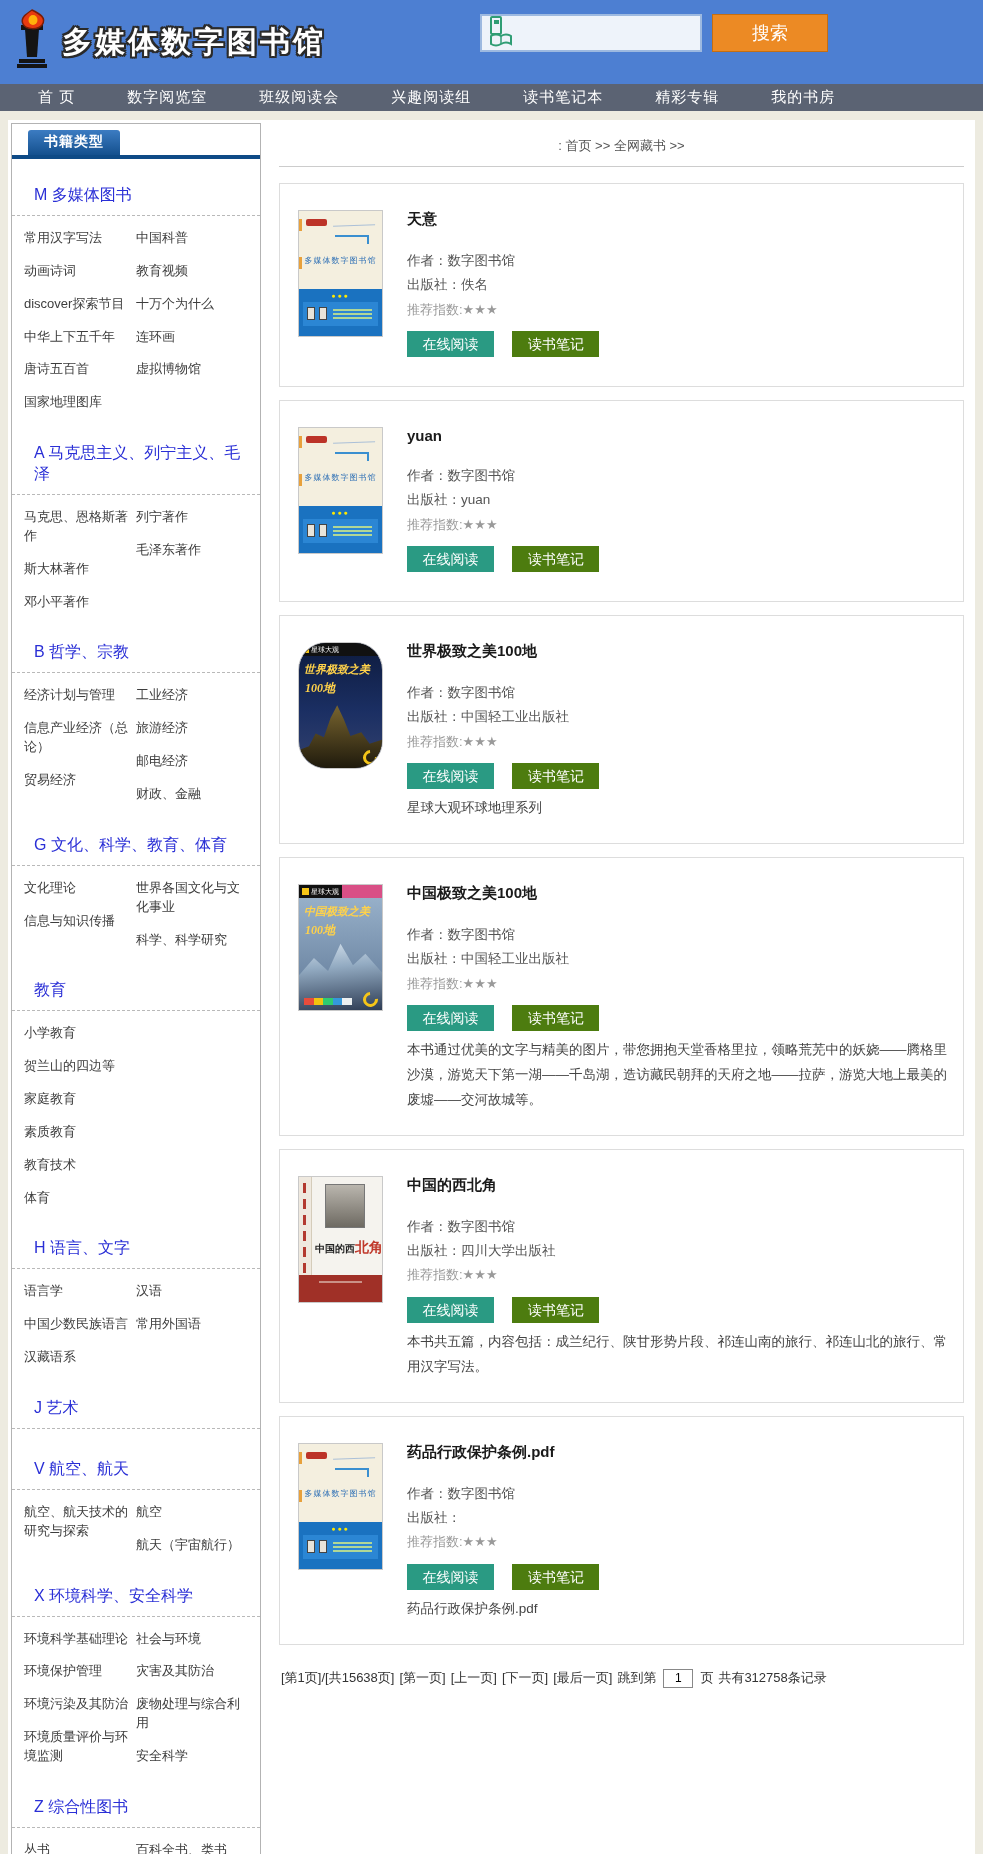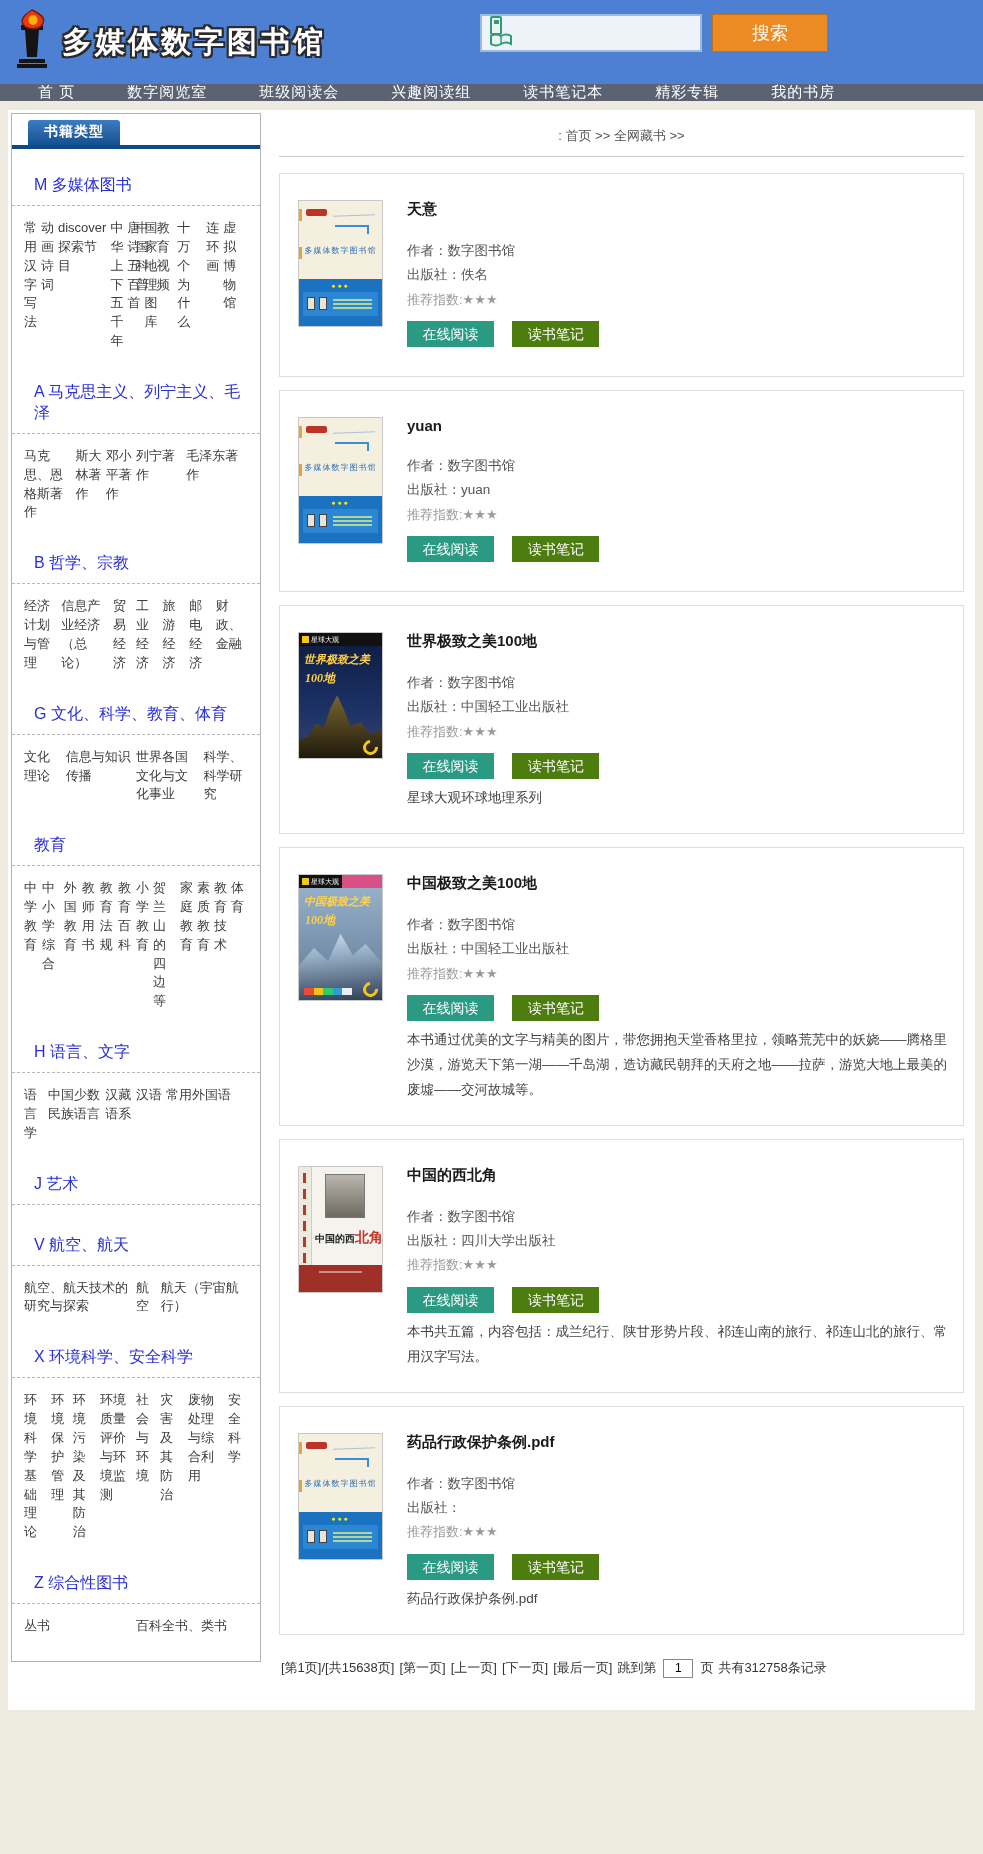--- a/index.html
+++ b/index.html
@@ -10,36 +10,36 @@
   .header { height:84px; background:#4d7fd2; display:flex; align-items:center; position:relative; }
   .logo { display:flex; align-items:center; margin-left:10px; cursor:pointer; }
   .site-title { color:#fff; font-size:30px; font-weight:bold; letter-spacing:3px; margin-left:8px;
     text-shadow:2px 0 0 #2b2b2b,-2px 0 0 #2b2b2b,0 2px 0 #2b2b2b,0 -2px 0 #2b2b2b,2px 2px 0 #2b2b2b,-2px -2px 0 #2b2b2b,2px -2px 0 #2b2b2b,-2px 2px 0 #2b2b2b; }
   .search { position:absolute; right:155px; top:14px; display:flex; }
   .search-box { width:222px; height:38px; background:#eef3fa; border:2px solid #9db9e0; display:flex; align-items:center; padding-left:6px; }
   .search-box input { border:none; background:transparent; outline:none; flex:1; height:30px; font-size:15px; margin-left:4px; }
   .search-btn { width:116px; height:38px; margin-left:10px; background:#ec8a24; border:1px solid #c46e12; color:#fff; font-size:18px; cursor:pointer; font-family:inherit; }
 
   
-  .nav { height:17px; background:#5b6373; }
+  .nav { height:27px; background:#5b6373; }
   .nav ul { list-style:none; display:flex; height:100%; align-items:center; padding-left:38px; }
   .nav-item { color:#fff; font-size:15px; margin-right:52px; cursor:pointer; white-space:nowrap; letter-spacing:1px; }
 
   
   .content { flex:1; padding:9px 8px 30px; }
   .wrapper { background:#fff; display:flex; align-items:flex-start; padding:3px; min-height:1600px; }
 
   
   .sidebar { width:250px; flex-shrink:0; border:1px solid #b3b3b3; background:#fff; margin-right:16px; }
   .sb-head { padding:6px 0 0 16px; border-bottom:4px solid #0e4a86; }
   .sb-tab { display:inline-block; background:linear-gradient(#3c7cc2,#14508e); color:#fff; font-weight:bold; font-size:14px; padding:3px 16px 4px; border-radius:3px 3px 0 0; letter-spacing:1px; }
   .sb-body { padding:2px 12px 18px; }
   .sb-heading { display:block; color:#2a2fd6; font-size:16px; padding:24px 4px 9px; margin:0 -12px; border-bottom:1px dashed #b9b9b9; padding-left:22px; text-decoration:none; cursor:pointer; }
   .sb-cols { display:flex; padding-top:6px; }
-  .sb-col { width:50%; display:flex; flex-direction:row; }
+  .sb-col { width:50%; display:flex; flex-direction:column; }
   .sb-item { color:#3d3d3d; font-size:13px; line-height:1.45; padding:7px 4px 7px 0; text-decoration:none; cursor:pointer; }
 
   
   .main { flex:1; padding:6px 8px 0 2px; min-width:0; }
   .breadcrumb { font-size:13px; color:#555; padding:8px 2px 11px; border-bottom:1px solid #ccc; margin-bottom:16px;text-align:center; }
   .card { border:1px solid #ddd; background:#fff; margin-bottom:13px; padding:26px 16px 22px 18px; display:flex; }
   .cover { width:85px; height:127px; flex-shrink:0; margin-right:24px; position:relative; overflow:hidden; cursor:pointer; border:1px solid #c9c9c9; }
   .info { flex:1; min-width:0; min-height:130px; }
   .b-title { font-weight:bold; font-size:15px; color:#1a1a1a; margin:0 0 20px; cursor:pointer; }
   .b-meta { font-size:13.5px; color:#555; line-height:1.8; }
@@ -69,21 +69,21 @@
   .gc-ph { position:absolute; width:8px; height:13px; background:#e8e4da; border:1px solid #444; top:5px; }
   .gc-ph.p1 { left:4px; } .gc-ph.p2 { left:16px; }
   .gc-lines { position:absolute; left:30px; right:6px; top:7px; height:10px;
     background:repeating-linear-gradient(#bfe08f 0 2px, transparent 2px 4px); opacity:.9; }
 
   .pc-brand { position:absolute; top:0; left:0; right:0; height:13px; background:#111; color:#fff; font-size:7px; line-height:13px; padding-left:3px; z-index:3; white-space:nowrap; }
   .pc-sq { display:inline-block; width:7px; height:7px; background:#f5c518; margin-right:2px; vertical-align:-1px; }
   .cover-china .pc-brand { background:linear-gradient(90deg,#111 0 52%,#d94f86 52% 100%); }
   .pc-title { position:absolute; top:19px; left:5px; right:3px; color:#ffd24a; font-size:11px; font-weight:bold; font-style:italic; font-family:"Liberation Serif",serif; z-index:3; white-space:nowrap; }
   .pc-num { position:absolute; top:37px; left:6px; color:#ffd24a; font-size:12px; font-weight:bold; font-style:italic; font-family:"Liberation Serif",serif; z-index:3; }
-  .cover-world { background:linear-gradient(#0d1b3e 0%,#1b2f63 55%,#33426e 100%); }
+  .cover-world { background:linear-gradient(#0d1b3e 0%,#1b2f63 55%,#33426e 100%);border-radius:28px; }
   .cover-world .pc-img { position:absolute; bottom:0; left:0; right:0; height:64px; z-index:1;
     background:linear-gradient(#7a6630,#1f1a0c);
     clip-path:polygon(0 72%,12% 66%,20% 46%,30% 52%,38% 22%,46% 2%,54% 24%,62% 50%,75% 44%,85% 62%,100% 56%,100% 100%,0 100%); }
   .cover-china { background:linear-gradient(#9db6cf,#5e7795); }
   .cover-china .pc-img { position:absolute; bottom:0; left:0; right:0; height:72px; z-index:1;
     background:linear-gradient(175deg,#dde8f2 0%,#93abc2 40%,#2e3d55 100%);
     clip-path:polygon(0 52%,18% 28%,35% 46%,50% 8%,65% 38%,80% 22%,100% 48%,100% 100%,0 100%); }
   .cover-china::after { content:""; position:absolute; bottom:5px; left:5px; width:48px; height:7px; z-index:2;
     background:linear-gradient(90deg,#e74c3c 0 20%,#f1c40f 20% 40%,#2ecc71 40% 60%,#3498db 60% 80%,#ecf0f1 80% 100%); }
   .pc-swirl { position:absolute; bottom:3px; right:4px; width:15px; height:15px; border:3px solid #f5c518; border-top-color:transparent; border-radius:50%; z-index:3; transform:rotate(40deg); }
@@ -241,33 +241,20 @@
   <a class="sb-item">世界各国文化与文化事业</a>
 
   <a class="sb-item">科学、科学研究</a>
 </div>
     </div>
   </div>
 
   <div class="sb-section">
     <a class="sb-heading">教育</a>
     <div class="sb-cols">
-      <div class="sb-col">
-  <a class="sb-item">中学教育</a>
-
-  <a class="sb-item">中小学综合</a>
-
-  <a class="sb-item">外国教育</a>
-
-  <a class="sb-item">教师用书</a>
-
-  <a class="sb-item">教育法规</a>
-
-  <a class="sb-item">教育百科</a>
-</div>
       <div class="sb-col">
   <a class="sb-item">小学教育</a>
 
   <a class="sb-item">贺兰山的四边等</a>
 
   <a class="sb-item">家庭教育</a>
 
   <a class="sb-item">素质教育</a>
 
   <a class="sb-item">教育技术</a>

